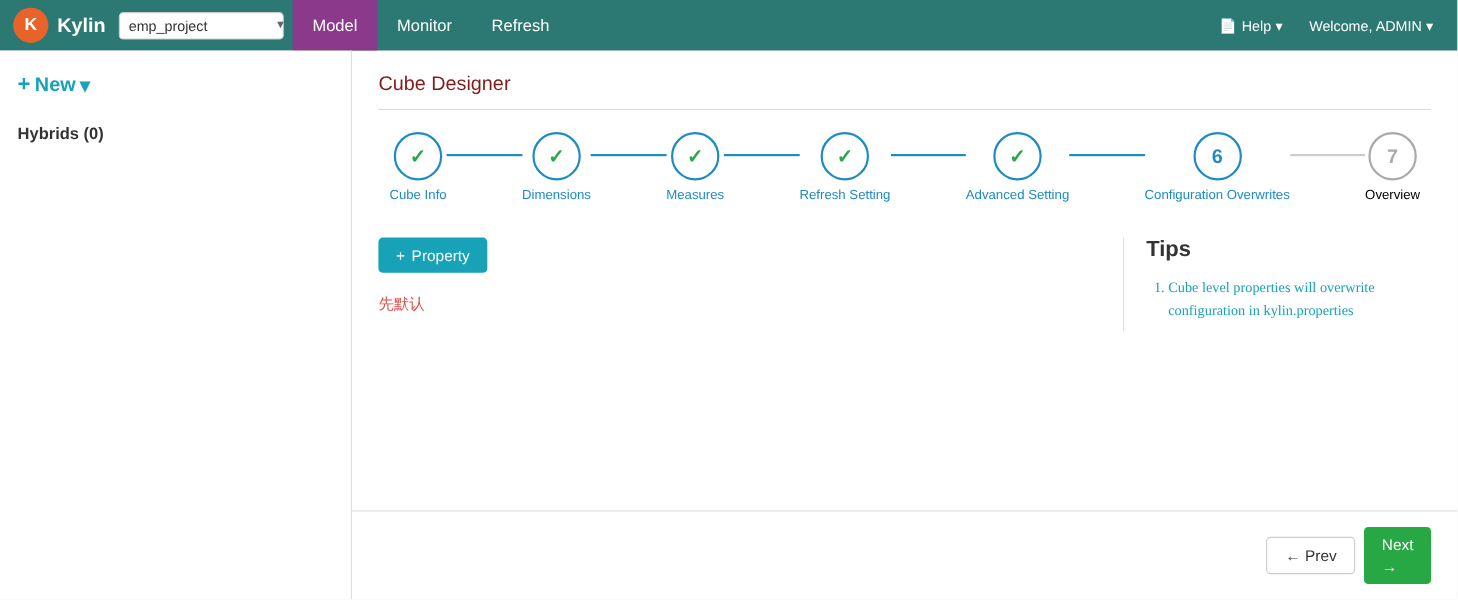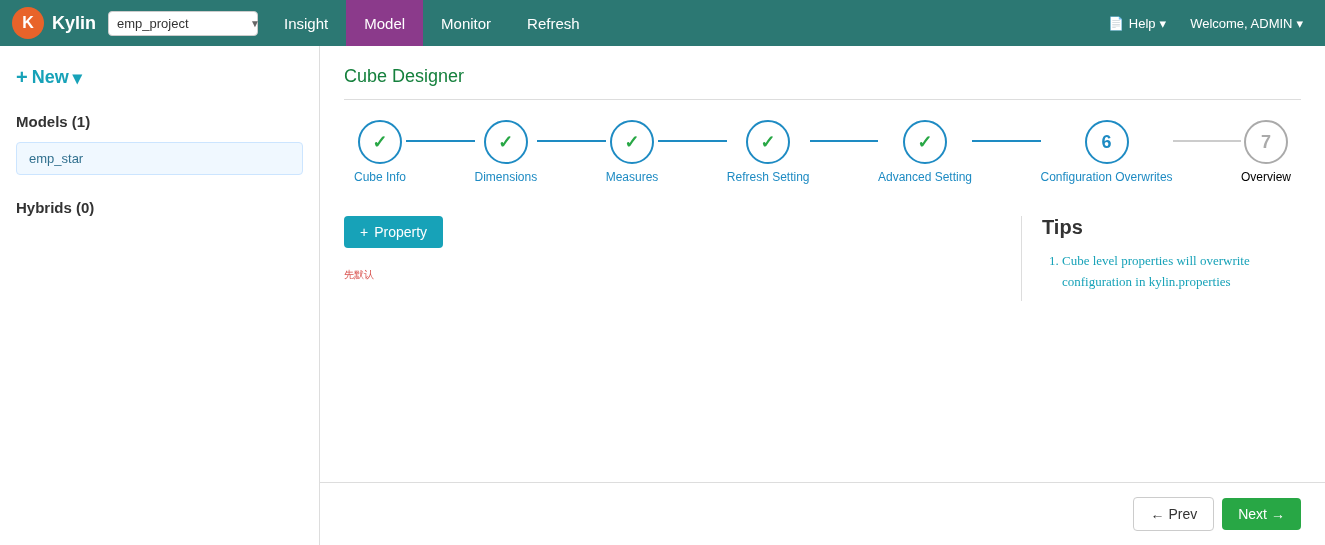--- a/index.html
+++ b/index.html
@@ -115,21 +115,21 @@
 
     
     .content {
       flex: 1;
       padding: 20px 24px;
       overflow-y: auto;
       background: white;
     }
     .cube-designer-title {
       font-size: 18px;
-      color: #15803d;
+      color: #7f1d1d;
       margin-bottom: 20px;
       padding-bottom: 12px;
       border-bottom: 1px solid #ddd;
     }
 
     
     .stepper {
       display: flex;
       align-items: center;
       margin-bottom: 32px;
@@ -192,21 +192,21 @@
       border: none;
       border-radius: 4px;
       padding: 8px 16px;
       cursor: pointer;
       font-size: 14px;
       display: flex; align-items: center; gap: 6px;
     }
     .default-text {
       color: #d9534f;
       margin-top: 20px;
-      font-size: 10px;
+      font-size: 14px;
     }
     .tips-panel {
       width: 280px;
       border-left: 1px solid #ddd;
       padding-left: 20px;
     }
     .tips-title {
       font-size: 20px;
       font-weight: bold;
       color: #333;
@@ -244,39 +244,38 @@
       display: flex; align-items: center; gap: 4px;
     }
     .btn-next {
       background: #28a745;
       color: white;
       border: none;
       border-radius: 4px;
       padding: 8px 16px;
       cursor: pointer;
       font-size: 14px;
-      display: flex; align-items: flex-start; gap: 4px;
+      display: flex; align-items: flex-start; gap: 4px; flex-direction: column;
     }
     .checkmark { color: #28a745; font-size: 18px; }
   </style>
 </head>
 <body>
 
 <div class="topnav">
   <div class="topnav-logo">
     <div class="logo-icon">K</div>
     <span>Kylin</span>
   </div>
   <div class="project-select-wrapper">
     <select class="project-select">
       <option>emp_project</option>
     </select>
     <span class="select-arrow">▼</span>
   </div>
-  <a class="nav-item">Insight</a>
   <a class="nav-item active">Model</a>
   <a class="nav-item">Monitor</a>
   <a class="nav-item">Refresh</a>
   <div class="nav-right">
     <div class="nav-right-item">
       <span>📄</span>
       <span>Help</span>
       <span>▾</span>
     </div>
     <div class="nav-right-item">
@@ -288,24 +287,20 @@
 
 <div class="main-layout">
 
   <div class="sidebar">
     <button class="new-btn">
       <span class="plus">+</span>
       <span>New</span>
       <span>▾</span>
     </button>
 
-    <div class="sidebar-section">
-      <div class="section-title">Models (1)</div>
-      <div class="model-item">emp_star</div>
-    </div>
 
     <div class="hybrids-section">
       <div class="section-title">Hybrids (0)</div>
     </div>
   </div>
 
   <div style="flex:1; display:flex; flex-direction:column; overflow:hidden;">
     <div class="content">
       <div class="cube-designer-title">Cube Designer</div>
 

